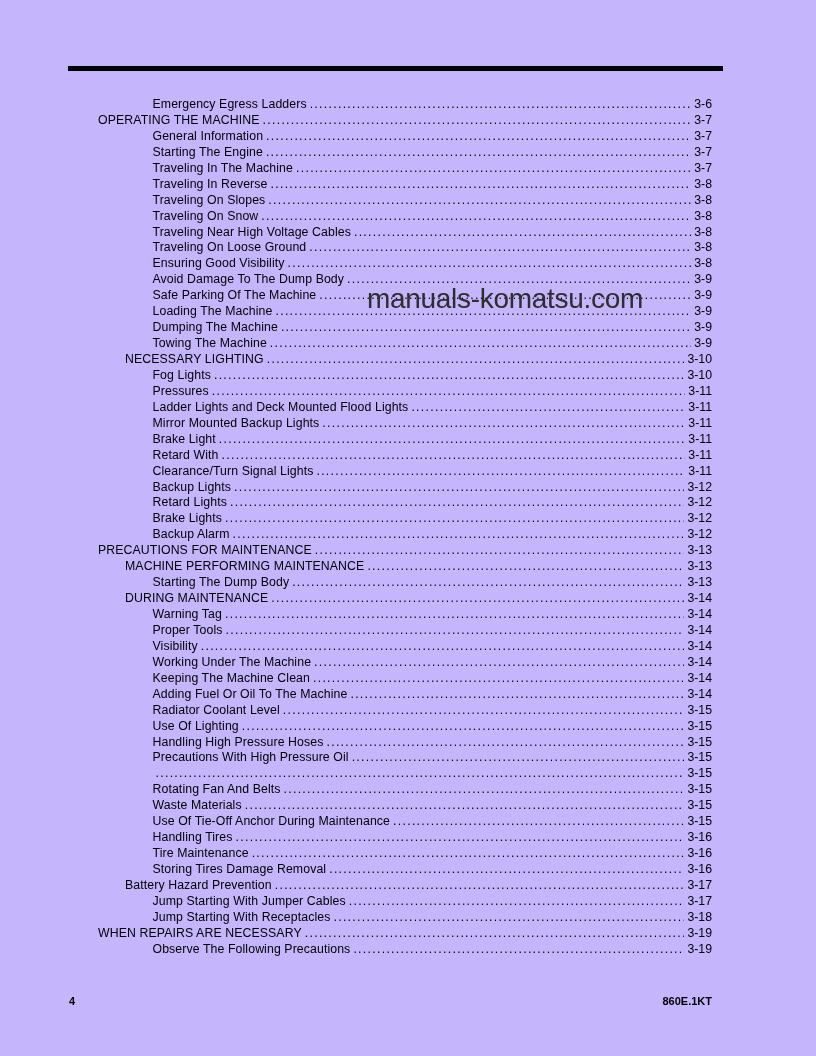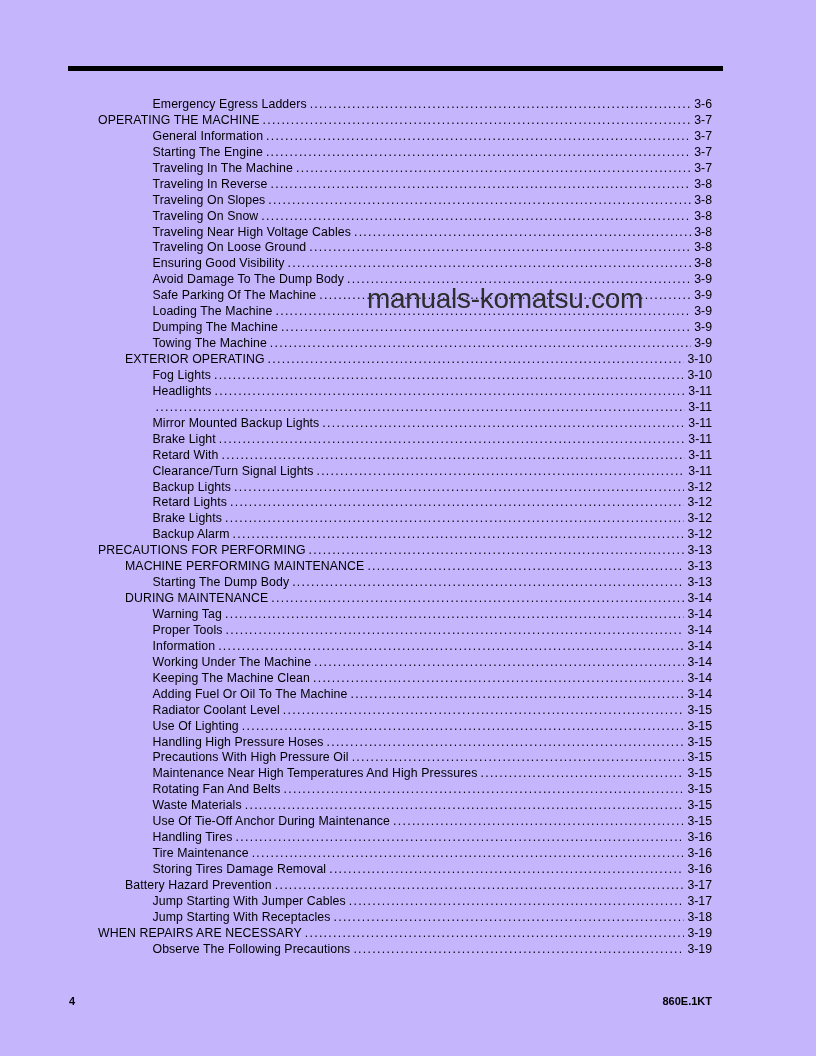--- a/index.html
+++ b/index.html
@@ -156,35 +156,36 @@
         <span class="toc-label">Dumping The Machine</span>
         <span class="toc-dots">............................................................................................................................................................................................................................................................................................................</span>
         <span class="toc-page">3-9</span>
       </div>
       <div class="toc-row level-2">
         <span class="toc-label">Towing The Machine</span>
         <span class="toc-dots">............................................................................................................................................................................................................................................................................................................</span>
         <span class="toc-page">3-9</span>
       </div>
       <div class="toc-row level-1">
-        <span class="toc-label">EXTERIOR OPERATING</span>
+        <span class="toc-label">NECESSARY LIGHTING</span>
         <span class="toc-dots">............................................................................................................................................................................................................................................................................................................</span>
         <span class="toc-page">3-10</span>
       </div>
       <div class="toc-row level-2">
         <span class="toc-label">Fog Lights</span>
         <span class="toc-dots">............................................................................................................................................................................................................................................................................................................</span>
         <span class="toc-page">3-10</span>
       </div>
       <div class="toc-row level-2">
-        <span class="toc-label">Headlights</span>
-        <span class="toc-dots">............................................................................................................................................................................................................................................................................................................</span>
-        <span class="toc-page">3-11</span>
-      </div>
-      <div class="toc-row level-2">
+        <span class="toc-label">Pressures</span>
+        <span class="toc-dots">............................................................................................................................................................................................................................................................................................................</span>
+        <span class="toc-page">3-11</span>
+      </div>
+      <div class="toc-row level-2">
+        <span class="toc-label">Ladder Lights and Deck Mounted Flood Lights</span>
         <span class="toc-dots">............................................................................................................................................................................................................................................................................................................</span>
         <span class="toc-page">3-11</span>
       </div>
       <div class="toc-row level-2">
         <span class="toc-label">Mirror Mounted Backup Lights</span>
         <span class="toc-dots">............................................................................................................................................................................................................................................................................................................</span>
         <span class="toc-page">3-11</span>
       </div>
       <div class="toc-row level-2">
         <span class="toc-label">Brake Light</span>
@@ -215,21 +216,21 @@
         <span class="toc-label">Brake Lights</span>
         <span class="toc-dots">............................................................................................................................................................................................................................................................................................................</span>
         <span class="toc-page">3-12</span>
       </div>
       <div class="toc-row level-2">
         <span class="toc-label">Backup Alarm</span>
         <span class="toc-dots">............................................................................................................................................................................................................................................................................................................</span>
         <span class="toc-page">3-12</span>
       </div>
       <div class="toc-row level-0">
-        <span class="toc-label">PRECAUTIONS FOR PERFORMING</span>
+        <span class="toc-label">PRECAUTIONS FOR MAINTENANCE</span>
         <span class="toc-dots">............................................................................................................................................................................................................................................................................................................</span>
         <span class="toc-page">3-13</span>
       </div>
       <div class="toc-row level-1">
         <span class="toc-label">MACHINE PERFORMING MAINTENANCE</span>
         <span class="toc-dots">............................................................................................................................................................................................................................................................................................................</span>
         <span class="toc-page">3-13</span>
       </div>
       <div class="toc-row level-2">
         <span class="toc-label">Starting The Dump Body</span>
@@ -245,21 +246,21 @@
         <span class="toc-label">Warning Tag</span>
         <span class="toc-dots">............................................................................................................................................................................................................................................................................................................</span>
         <span class="toc-page">3-14</span>
       </div>
       <div class="toc-row level-2">
         <span class="toc-label">Proper Tools</span>
         <span class="toc-dots">............................................................................................................................................................................................................................................................................................................</span>
         <span class="toc-page">3-14</span>
       </div>
       <div class="toc-row level-2">
-        <span class="toc-label">Information</span>
+        <span class="toc-label">Visibility</span>
         <span class="toc-dots">............................................................................................................................................................................................................................................................................................................</span>
         <span class="toc-page">3-14</span>
       </div>
       <div class="toc-row level-2">
         <span class="toc-label">Working Under The Machine</span>
         <span class="toc-dots">............................................................................................................................................................................................................................................................................................................</span>
         <span class="toc-page">3-14</span>
       </div>
       <div class="toc-row level-2">
         <span class="toc-label">Keeping The Machine Clean</span>
@@ -285,21 +286,20 @@
         <span class="toc-label">Handling High Pressure Hoses</span>
         <span class="toc-dots">............................................................................................................................................................................................................................................................................................................</span>
         <span class="toc-page">3-15</span>
       </div>
       <div class="toc-row level-2">
         <span class="toc-label">Precautions With High Pressure Oil</span>
         <span class="toc-dots">............................................................................................................................................................................................................................................................................................................</span>
         <span class="toc-page">3-15</span>
       </div>
       <div class="toc-row level-2">
-        <span class="toc-label">Maintenance Near High Temperatures And High Pressures</span>
         <span class="toc-dots">............................................................................................................................................................................................................................................................................................................</span>
         <span class="toc-page">3-15</span>
       </div>
       <div class="toc-row level-2">
         <span class="toc-label">Rotating Fan And Belts</span>
         <span class="toc-dots">............................................................................................................................................................................................................................................................................................................</span>
         <span class="toc-page">3-15</span>
       </div>
       <div class="toc-row level-2">
         <span class="toc-label">Waste Materials</span>

